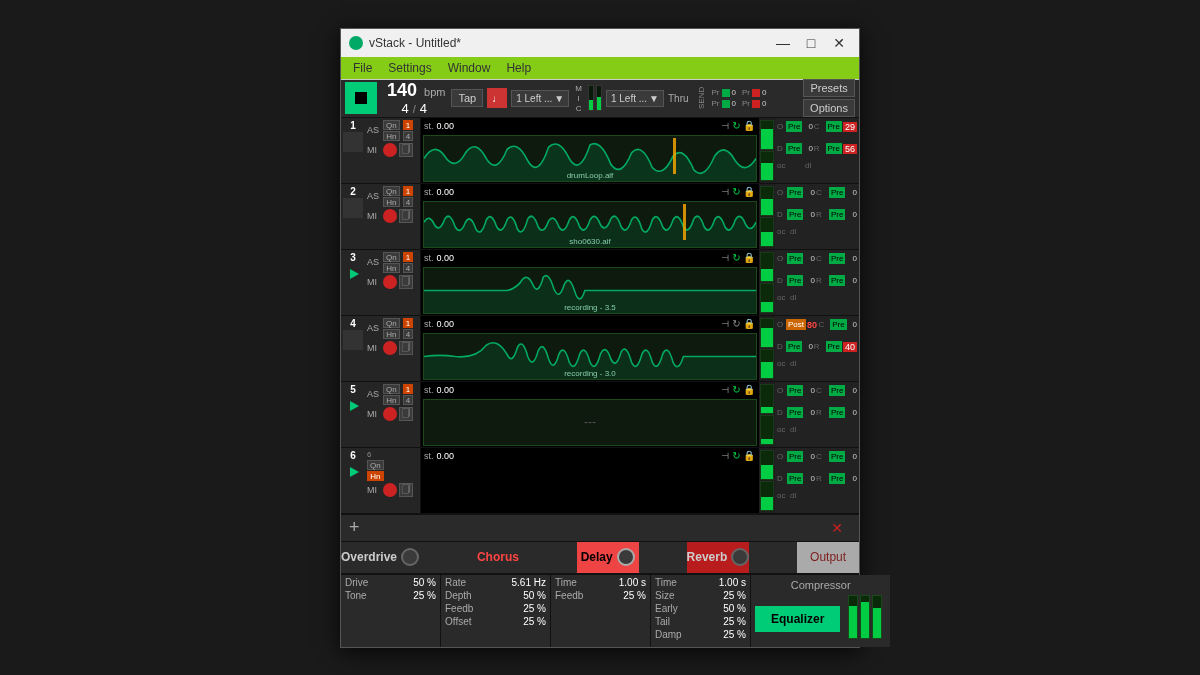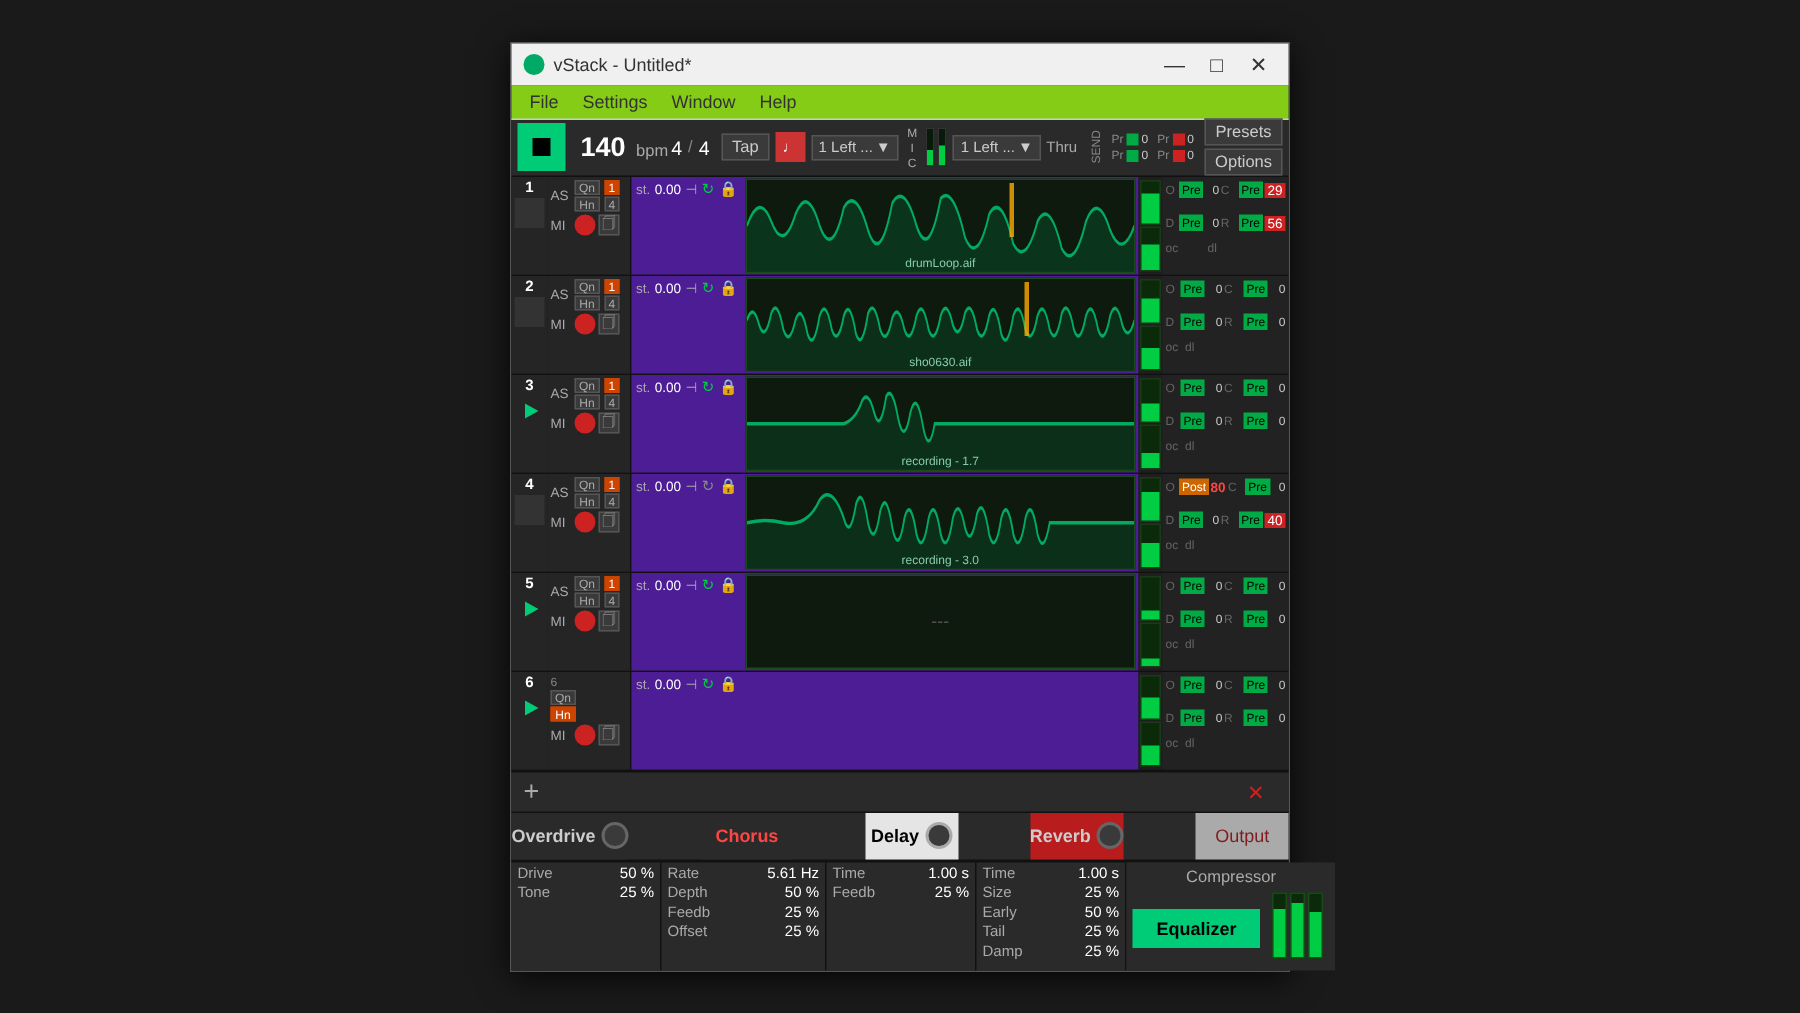--- a/index.html
+++ b/index.html
@@ -255,21 +255,21 @@
       cursor: pointer;
       font-size: 12px;
       font-weight: bold;
       display: flex;
       align-items: center;
       justify-content: center;
       gap: 4px;
     }
     .effect-btn.overdrive { background: #2a2a2a; color: #ccc; }
     .effect-btn.chorus { background: #2a2a2a; color: #ff4444; }
-    .effect-btn.delay { background: #e5e5e5; color: #000; }
+    .effect-btn.delay { background: #ef4444; color: #000; }
     .effect-btn.reverb { background: #b91c1c; color: #ccc; }
     .effect-knob {
       width: 18px;
       height: 18px;
       background: #3a3a3a;
       border-radius: 50%;
       border: 2px solid #666;
       display: inline-block;
     }
     .effect-knob.active {
@@ -376,23 +376,23 @@
       width: 56px;
       background: #252525;
       display: flex;
       flex-direction: column;
       padding: 2px;
       gap: 2px;
       border-right: 1px solid #111;
     }
     .waveform-col {
       flex: 1;
-      background: #4c1d95;
-      display: flex;
-      flex-direction: row;
+      background: #000000;
+      display: flex;
+      flex-direction: column;
     }
     .waveform-header {
       display: flex;
       align-items: center;
       gap: 3px;
       padding: 1px 3px;
       height: 16px;
     }
     .waveform-body {
       flex: 1;
@@ -468,21 +468,21 @@
     <div class="menu-item">Window</div>
     <div class="menu-item">Help</div>
   </div>
 
   <div class="main-content">
 
     <div class="transport-bar">
       <button class="play-btn">
         <span style="display:inline-block;width:12px;height:12px;background:#000;"></span>
       </button>
-      <div style="display:flex;flex-direction:row;align-items:center;margin:0 2px;">
+      <div style="display:flex;flex-direction:column;align-items:center;margin:0 2px;">
         <div style="display:flex;align-items:baseline;gap:3px;">
           <span class="bpm-display">140</span>
           <span class="bpm-label">bpm</span>
         </div>
         <div style="display:flex;align-items:center;gap:2px;">
           <span class="time-sig">4</span>
           <span style="color:#888;">/</span>
           <span class="time-sig">4</span>
         </div>
       </div>
@@ -727,21 +727,21 @@
             <span style="color:#fff;font-size:9px;">0.00</span>
             <span style="color:#aaa;font-size:9px;margin-left:auto;">⊣</span>
             <button style="background:transparent;border:none;color:#00cc44;font-size:10px;cursor:pointer;">↻</button>
             <button style="background:transparent;border:none;color:#aaa;font-size:10px;cursor:pointer;">🔒</button>
           </div>
           <div class="waveform-body" style="flex:1;margin:1px 2px;background:#0d1a0d;border:1px solid #1a4a1a;position:relative;">
             <svg viewBox="0 0 320 40" preserveAspectRatio="none" style="width:100%;height:100%;">
               <path d="M0,20 Q20,20 40,20 Q60,20 80,20 Q90,18 95,10 Q100,5 105,15 Q110,25 115,8 Q120,3 125,18 Q130,30 135,15 Q140,5 145,20 Q150,35 155,20 Q160,20 180,20 Q200,20 220,20 Q240,20 260,20 Q280,20 300,20 Q310,20 320,20" stroke="#00cc77" stroke-width="1.5" fill="none" opacity="0.8"></path>
               <path d="M0,20 Q20,20 40,20 Q60,20 80,20 Q90,18 95,10 Q100,5 105,15 Q110,25 115,8 Q120,3 125,18 Q130,30 135,15 Q140,5 145,20 Q150,35 155,20 Q160,20 180,20 Q200,20 220,20 Q240,20 260,20 Q280,20 300,20 Q310,20 320,20 L320,40 L0,40 Z" fill="#00cc77" opacity="0.12"></path>
             </svg>
-            <div style="position:absolute;bottom:1px;left:50%;transform:translateX(-50%);color:#88ccaa;font-size:8px;white-space:nowrap;">recording - 1.7</div>
+            <div style="position:absolute;bottom:1px;left:50%;transform:translateX(-50%);color:#88ccaa;font-size:8px;white-space:nowrap;">recording - 3.5</div>
           </div>
         </div>
         <div class="track-meter-col">
           <div class="meter-bar">
               <div class="meter-fill" style="height:40%;"></div>
             </div>
           <div class="meter-bar">
               <div class="meter-fill" style="height:35%;"></div>
             </div>
         </div>

